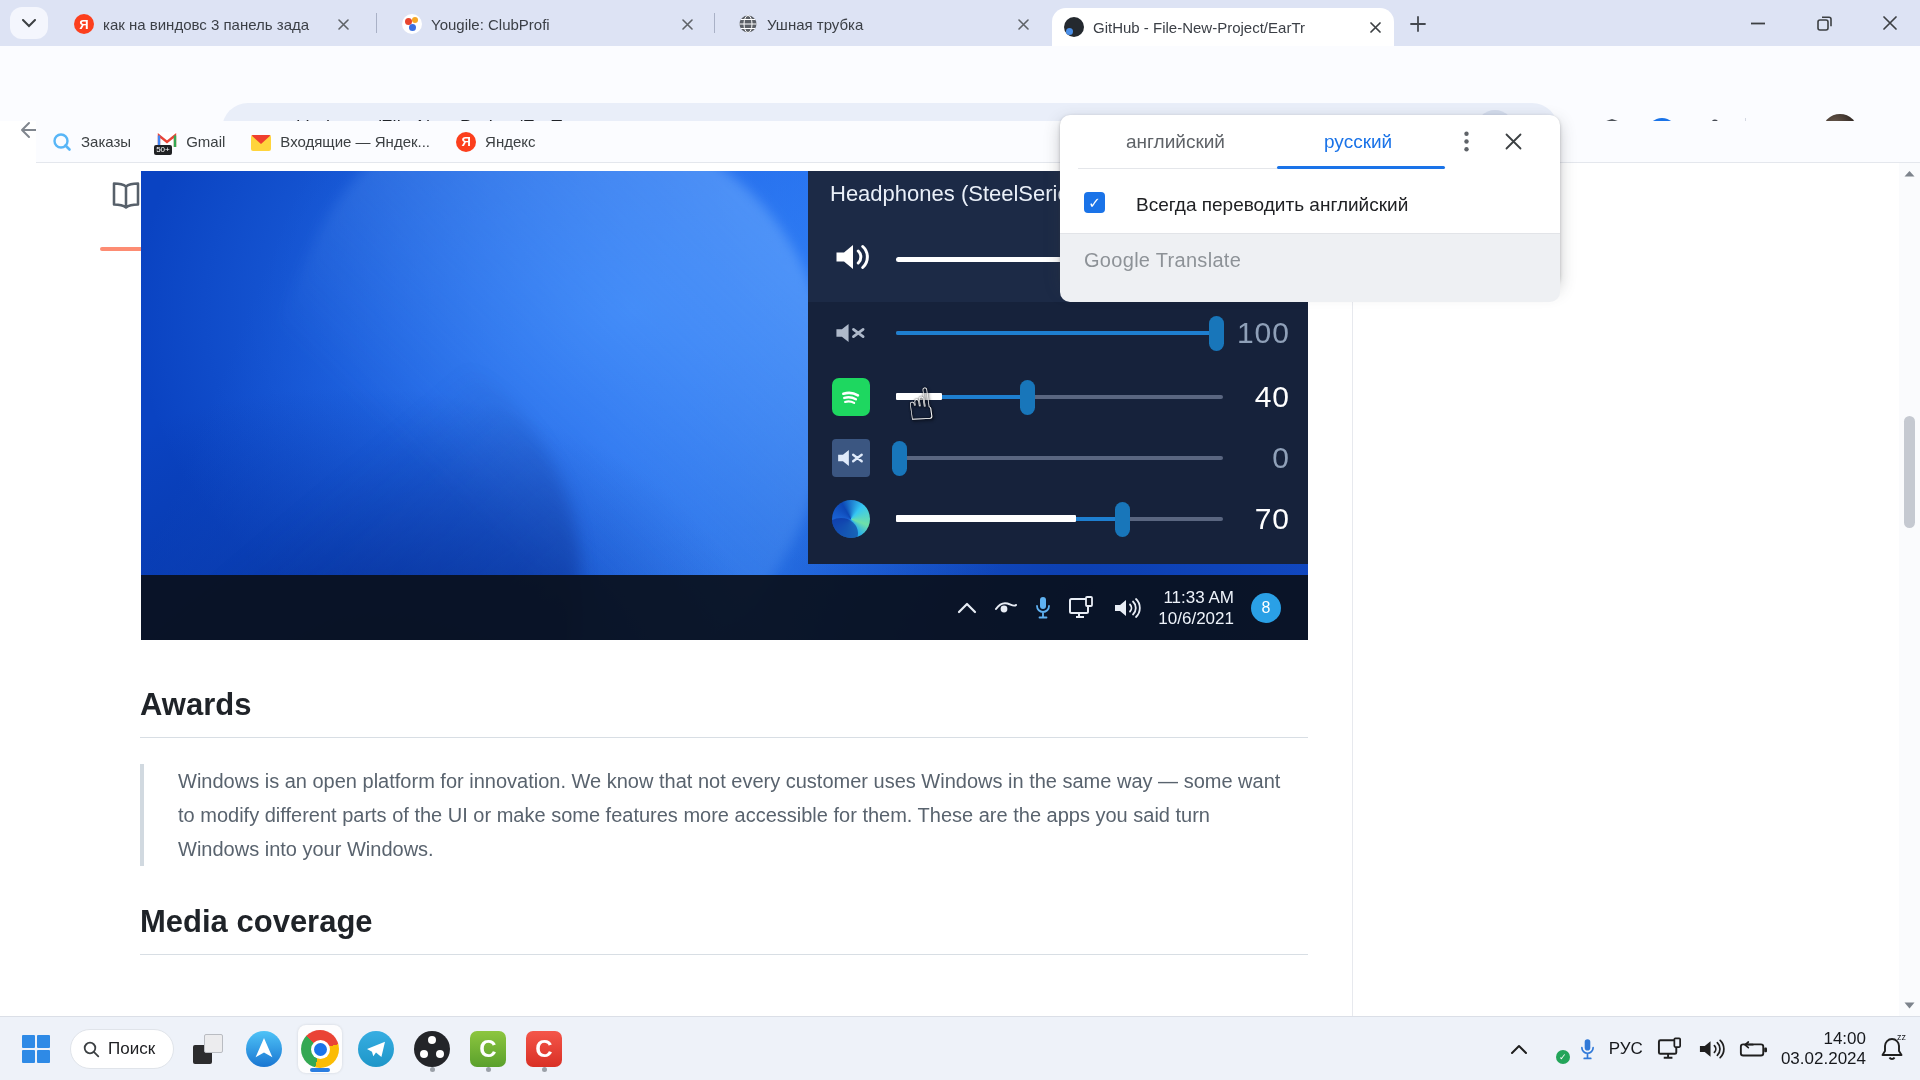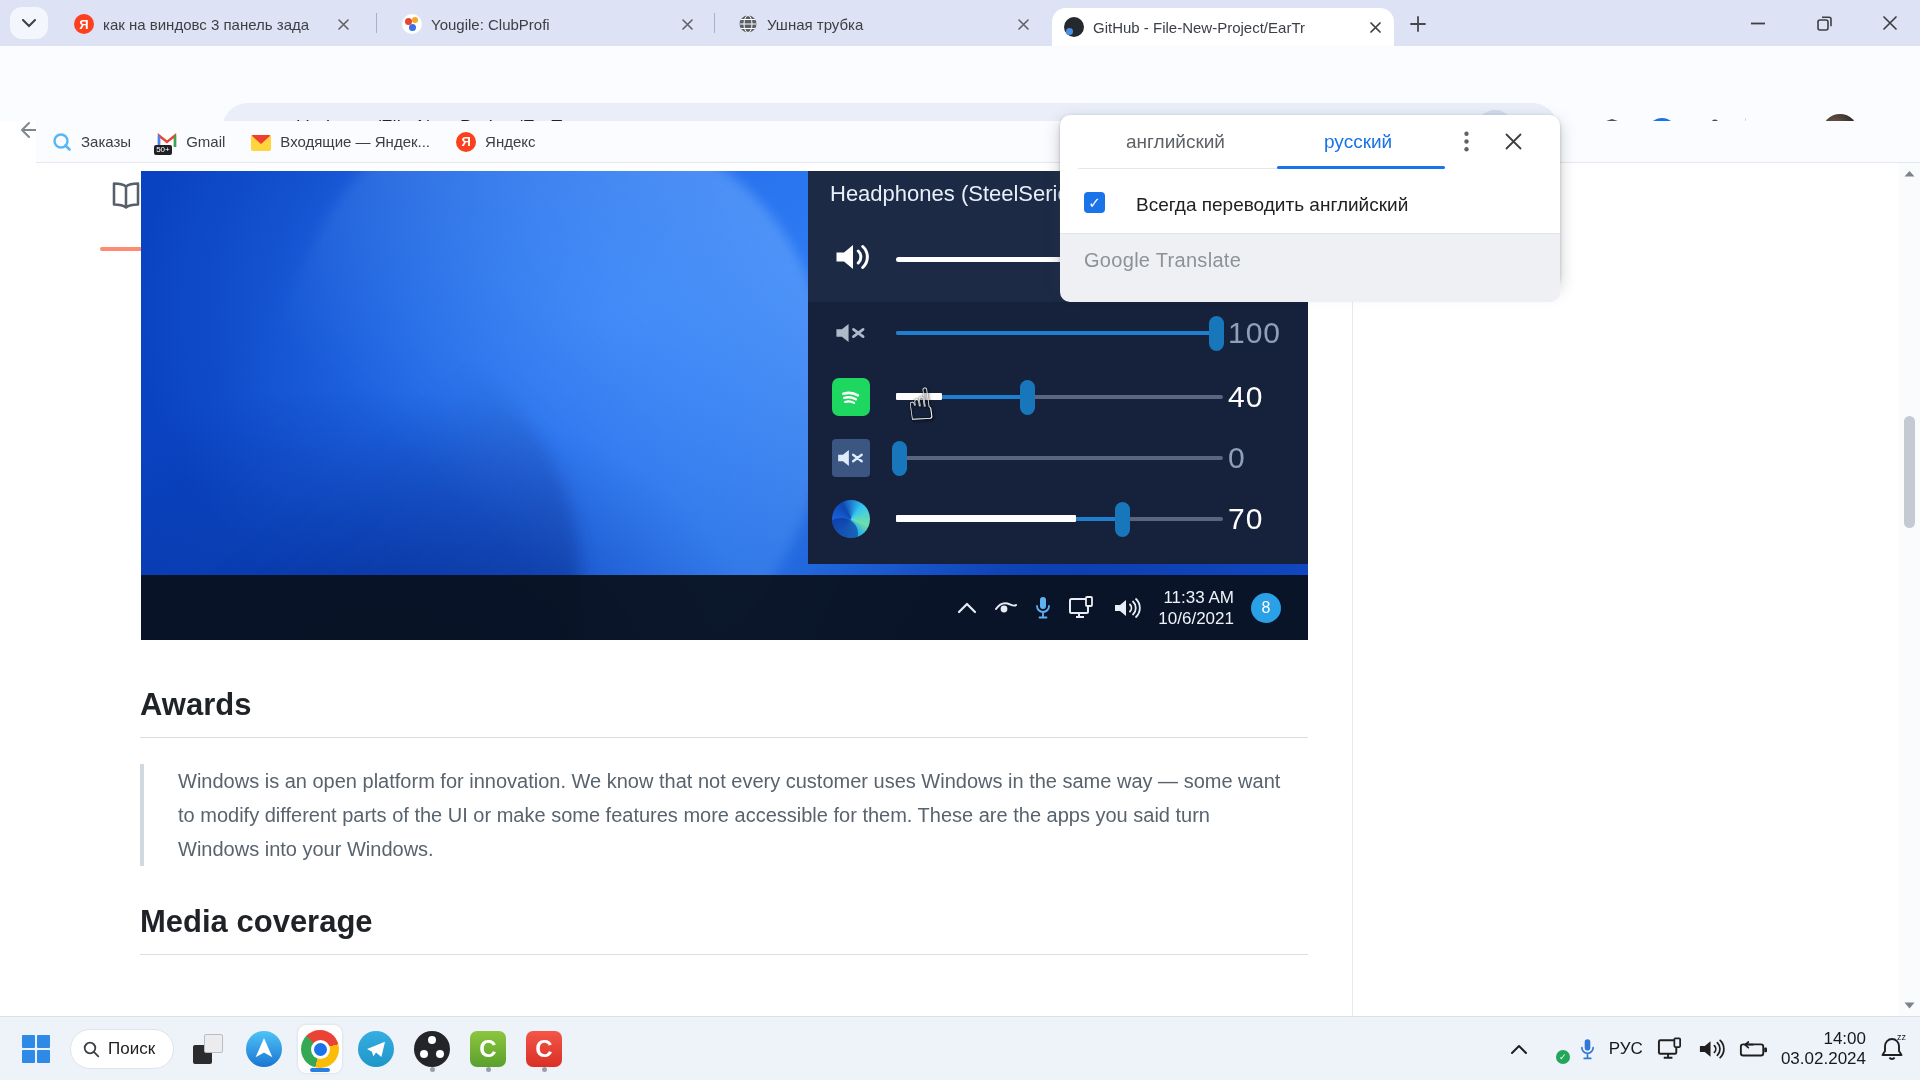--- a/index.html
+++ b/index.html
@@ -78,21 +78,21 @@
   .et-panel:after { content:""; position:absolute; left:0; top:131px; right:0; bottom:0; background:rgba(5,10,25,.22); }
   .et-title { position:absolute; left:22px; top:10px; font-size:22px; color:#e9eff8; z-index:2; }
   .dev-row { position:absolute; left:0; top:54px; width:100%; height:70px; z-index:2; }
   .dev-line { position:absolute; left:88px; top:32px; width:300px; height:5px; background:#fff; border-radius:3px; }
   .et-row { position:absolute; left:0; width:100%; height:38px; z-index:2; }
   .et-ico { position:absolute; left:24px; top:0; width:38px; height:38px; display:flex; align-items:center; justify-content:center; }
   .et-track { position:absolute; left:88px; top:17px; width:327px; height:4px; background:#5a6680; border-radius:2px; }
   .et-fill { position:absolute; left:88px; top:17px; height:4px; background:#1e7fd0; border-radius:2px; }
   .et-peak { position:absolute; left:88px; top:15px; height:7px; background:#fff; border-radius:1px; z-index:2; }
   .et-thumb { position:absolute; top:2px; width:15px; height:35px; background:#1876ba; border-radius:8px; z-index:3; }
-  .et-val { position:absolute; left:420px; top:0; width:62px; height:38px; line-height:38px; text-align:left;
+  .et-val { position:absolute; left:420px; top:0; width:62px; height:38px; line-height:38px; text-align:right;
     font-size:30px; font-weight:300; letter-spacing:1px; }
   .sp-tile { width:38px; height:38px; border-radius:7px; background:#1ed760; display:flex; align-items:center; justify-content:center; }
   .mute2-tile { width:38px; height:38px; border-radius:4px; background:rgba(96,138,200,.5); display:flex; align-items:center; justify-content:center; }
   .edge-ico { width:38px; height:38px; border-radius:50%; position:relative; overflow:hidden;
     background:conic-gradient(from 150deg, #2ab0ea, #1b66d8 110deg, #0d47b5 180deg, #35c6f4 250deg, #6fe0a8 320deg, #2ab0ea); }
   .edge-ico:after { content:""; position:absolute; left:-8px; bottom:-10px; width:34px; height:30px; border-radius:50%; background:rgba(10,40,140,.55); }
   .cursor-hand { position:absolute; left:766px; top:208px; z-index:6; font-family:"DejaVu Sans",sans-serif;
     font-size:44px; color:#fff; text-shadow:0 0 2px #000,1px 2px 3px rgba(0,0,0,.8); transform:rotate(-8deg); }
 
   .shot-taskbar { position:absolute; left:0; bottom:0; width:100%; height:65px; background:rgba(10,17,31,.94); z-index:5;

